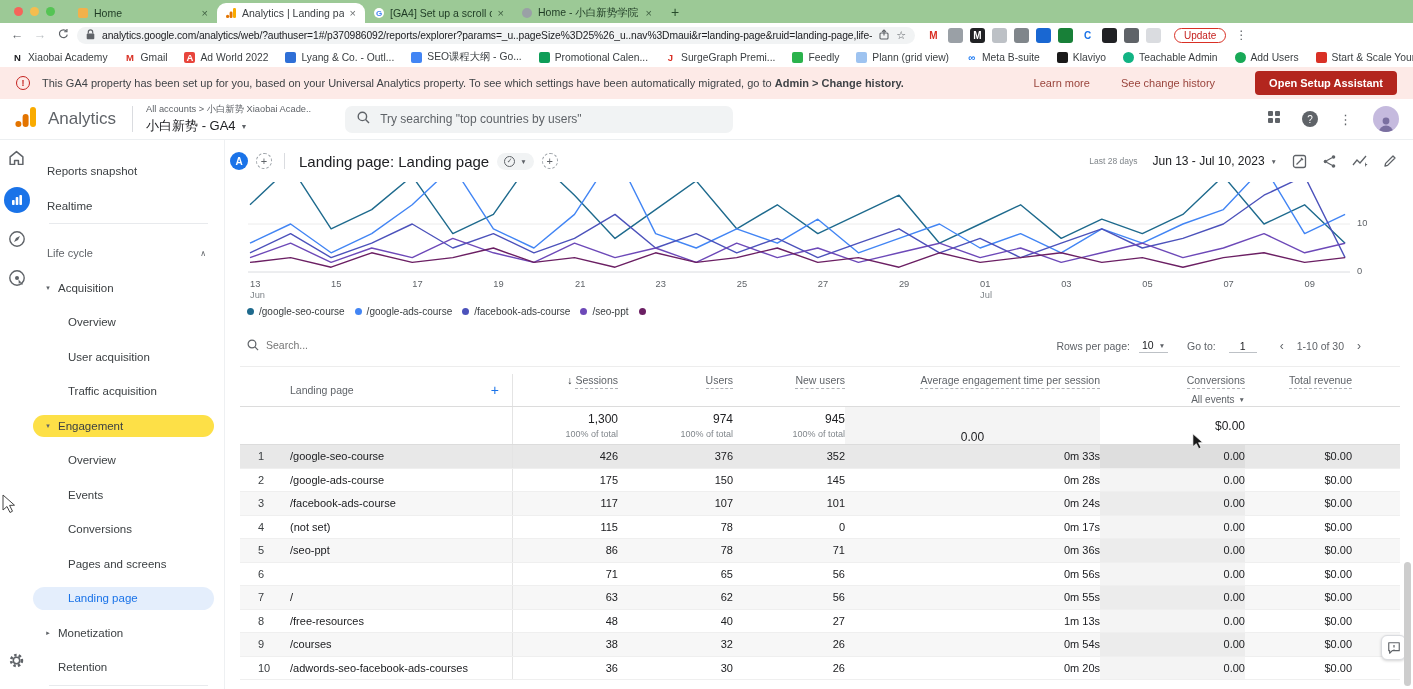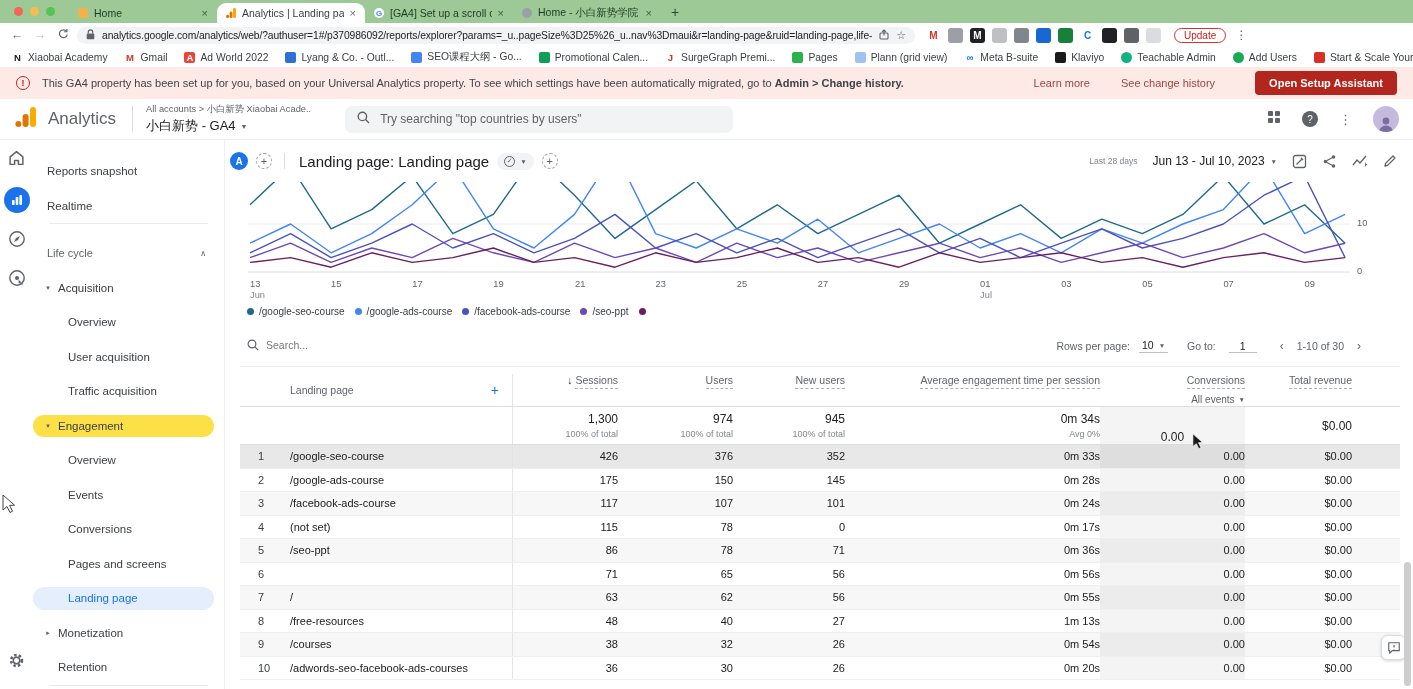--- a/index.html
+++ b/index.html
@@ -269,21 +269,21 @@
     <div class="bm">
       <span class="bicon" style="background: rgb(15, 157, 88); color: rgb(255, 255, 255);"></span>
       <span class="bmlabel">Promotional Calen...</span>
     </div>
     <div class="bm">
       <span class="bicon" style="color: rgb(217, 48, 37);">J</span>
       <span class="bmlabel">SurgeGraph Premi...</span>
     </div>
     <div class="bm">
       <span class="bicon" style="background: rgb(43, 178, 76); color: rgb(255, 255, 255);"></span>
-      <span class="bmlabel">Pages</span>
+      <span class="bmlabel">Feedly</span>
     </div>
     <div class="bm">
       <span class="bicon" style="background: rgb(158, 195, 240); color: rgb(255, 255, 255);"></span>
       <span class="bmlabel">Plann (grid view)</span>
     </div>
     <div class="bm">
       <span class="bicon" style="color: rgb(24, 119, 242);">∞</span>
       <span class="bmlabel">Meta B-suite</span>
     </div>
     <div class="bm">
@@ -671,24 +671,20 @@
             <span class="totsub">100% of total</span>
           </div>
         <div class="tot">
             <span>974</span>
             <span class="totsub">100% of total</span>
           </div>
         <div class="tot">
             <span>945</span>
             <span class="totsub">100% of total</span>
           </div>
-        <div class="tot">
-            <span>0m 34s</span>
-            <span class="totsub">Avg 0%</span>
-          </div>
         <div class="tot shade">
             <span>0.00</span>
           </div>
         <div class="tot">
             <span>$0.00</span>
           </div>
         <div></div>
       </div>
 
       <div>

